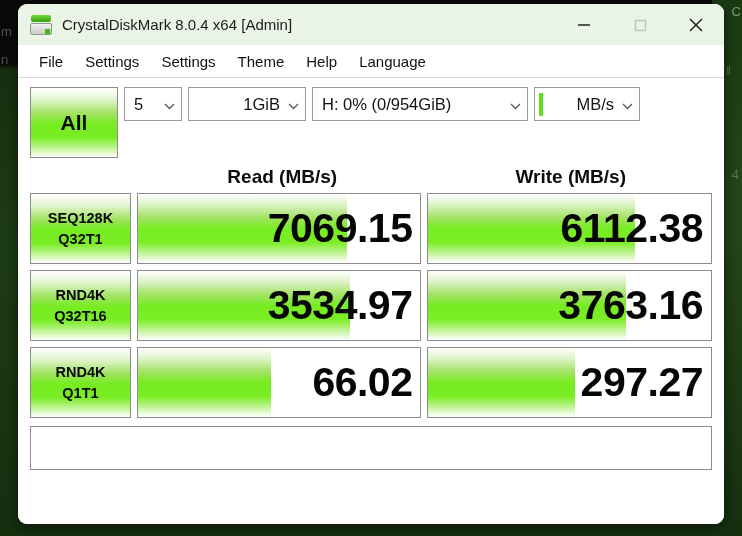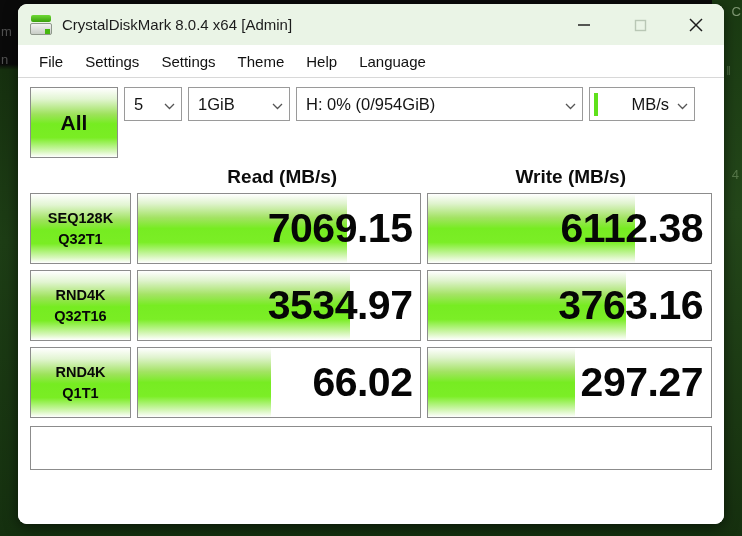--- a/index.html
+++ b/index.html
@@ -189,22 +189,22 @@
   .combo.focused { }
   .combo.focused .caret {
     position: absolute;
     left: 4px; top: 5px;
     width: 4px; height: 23px;
     background: #5fe11b;
   }
   .combo.focused .cval { padding-left: 10px; text-align: right; }
 
   #combo-loops  { width: 58px; }
-  #combo-size   { width: 102px; }
-  #combo-drive  { width: 287px; }
+  #combo-size   { width: 118px; text-align: right; }
+  #combo-drive  { width: 216px; }
   #combo-unit   { width: 106px; }
 
   
   #col-headers {
     display: flex;
     height: 33px;
     align-items: center;
     flex: 0 0 auto;
     padding-left: 105px;
   }

